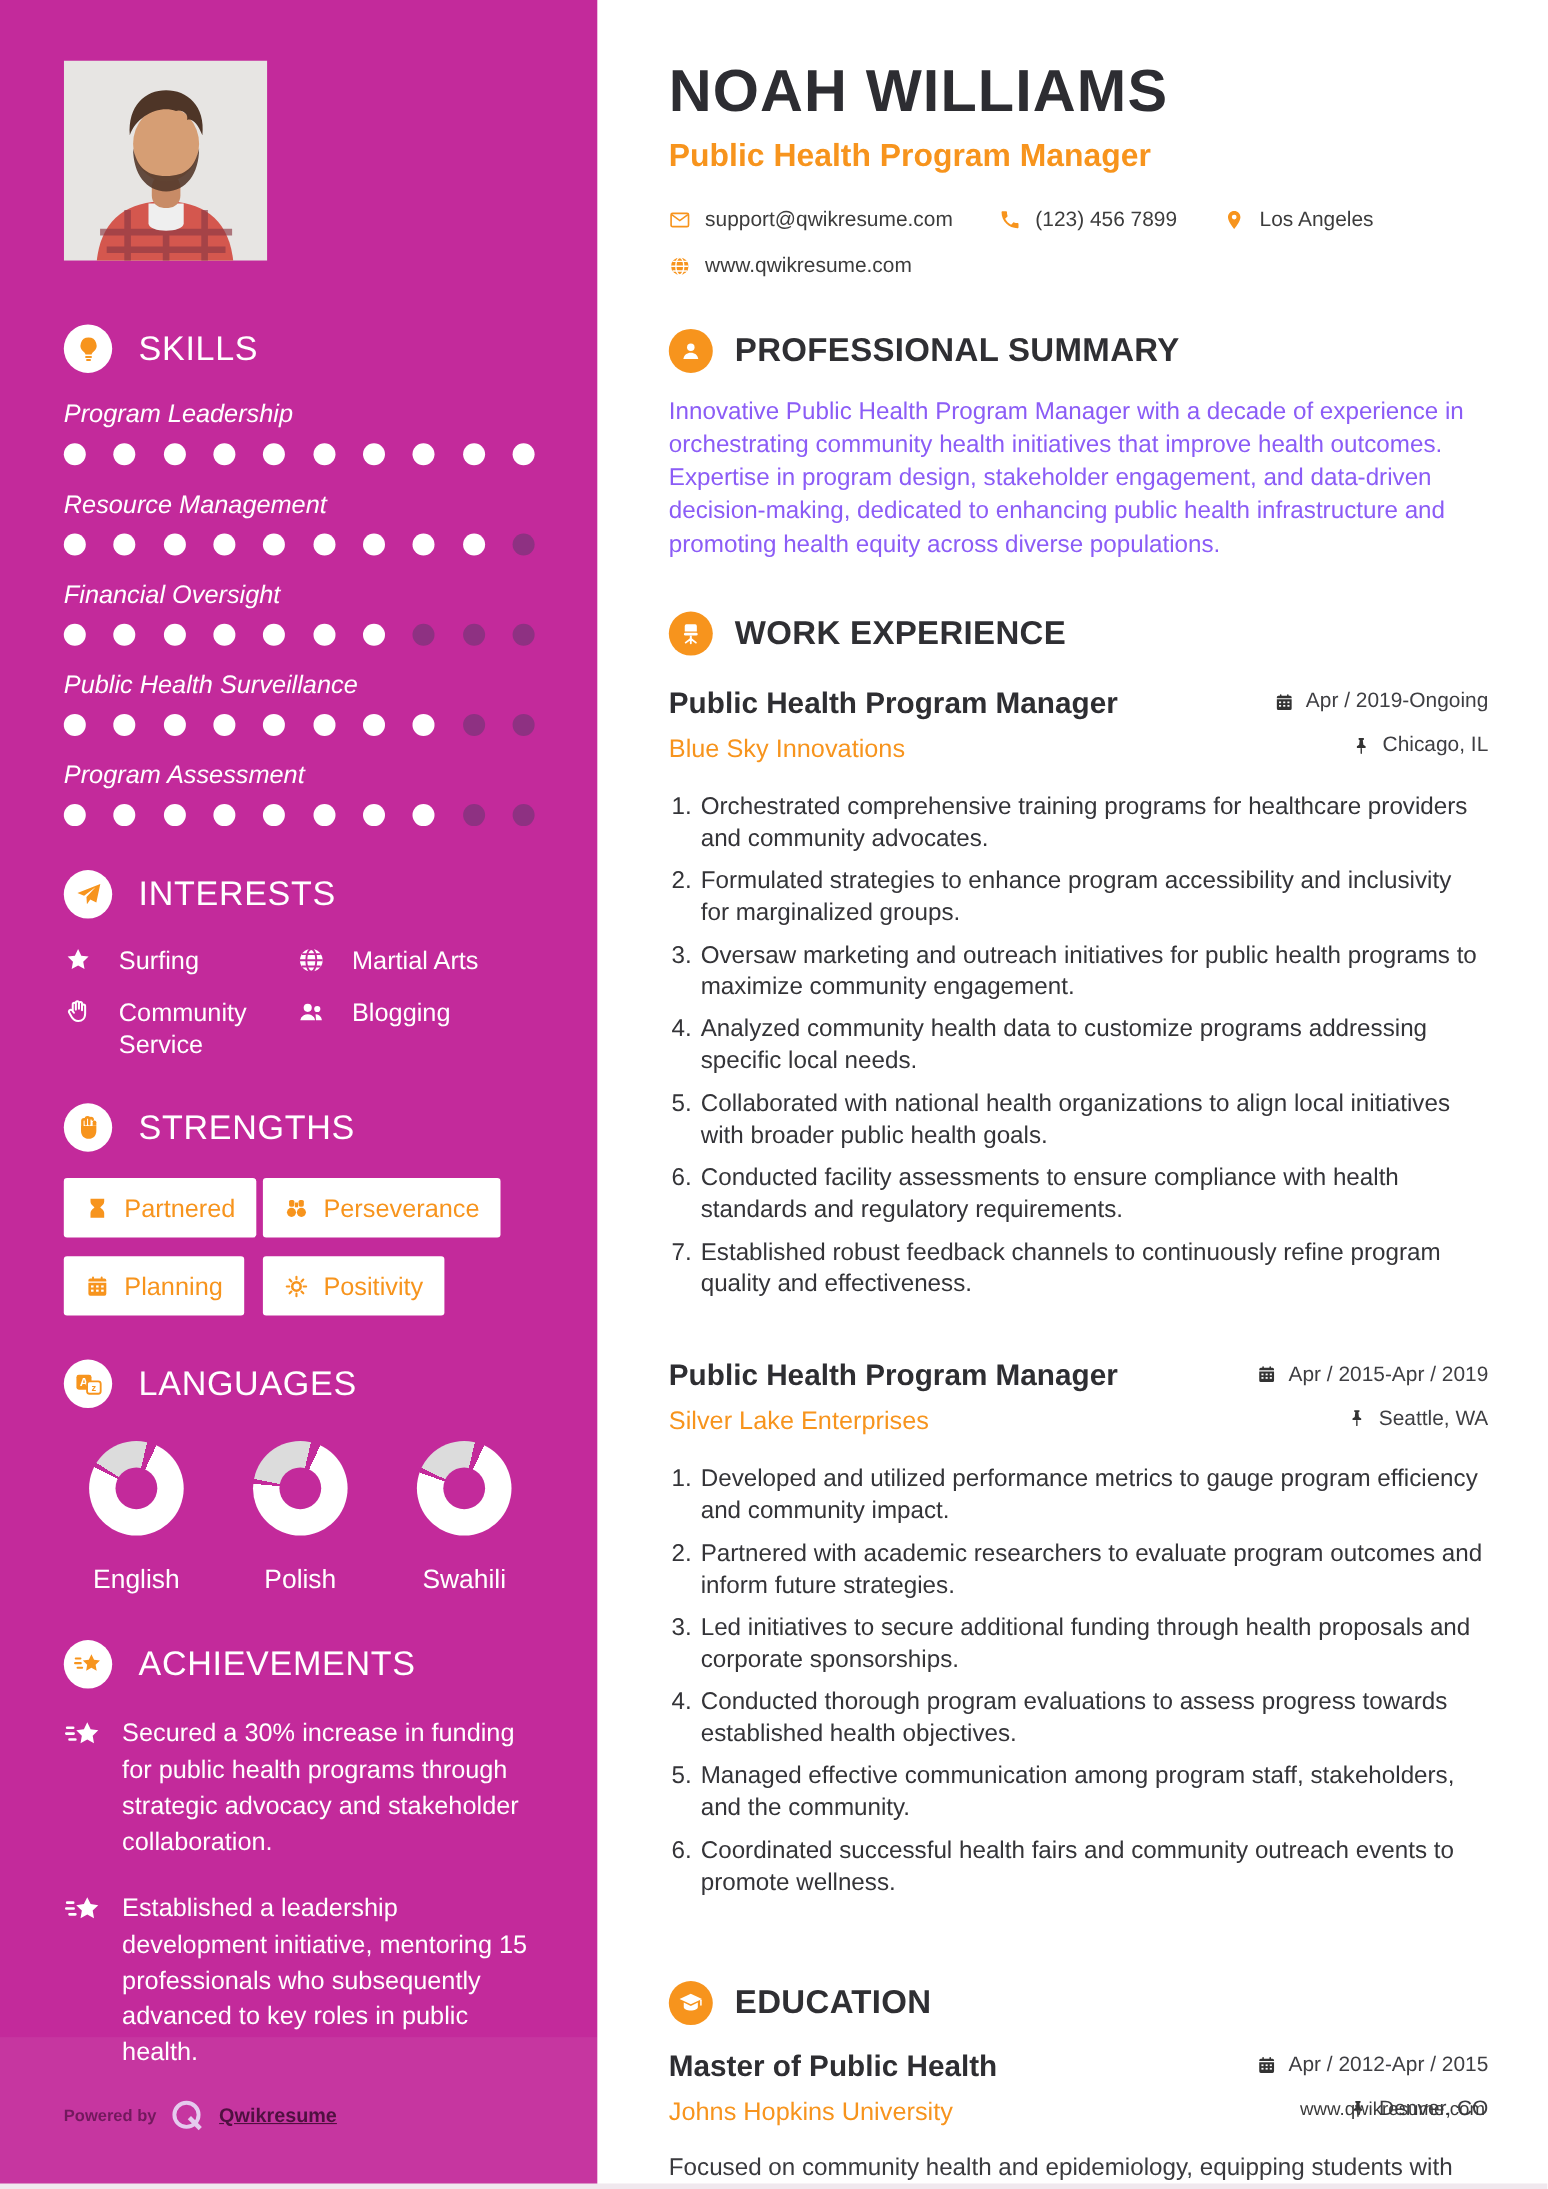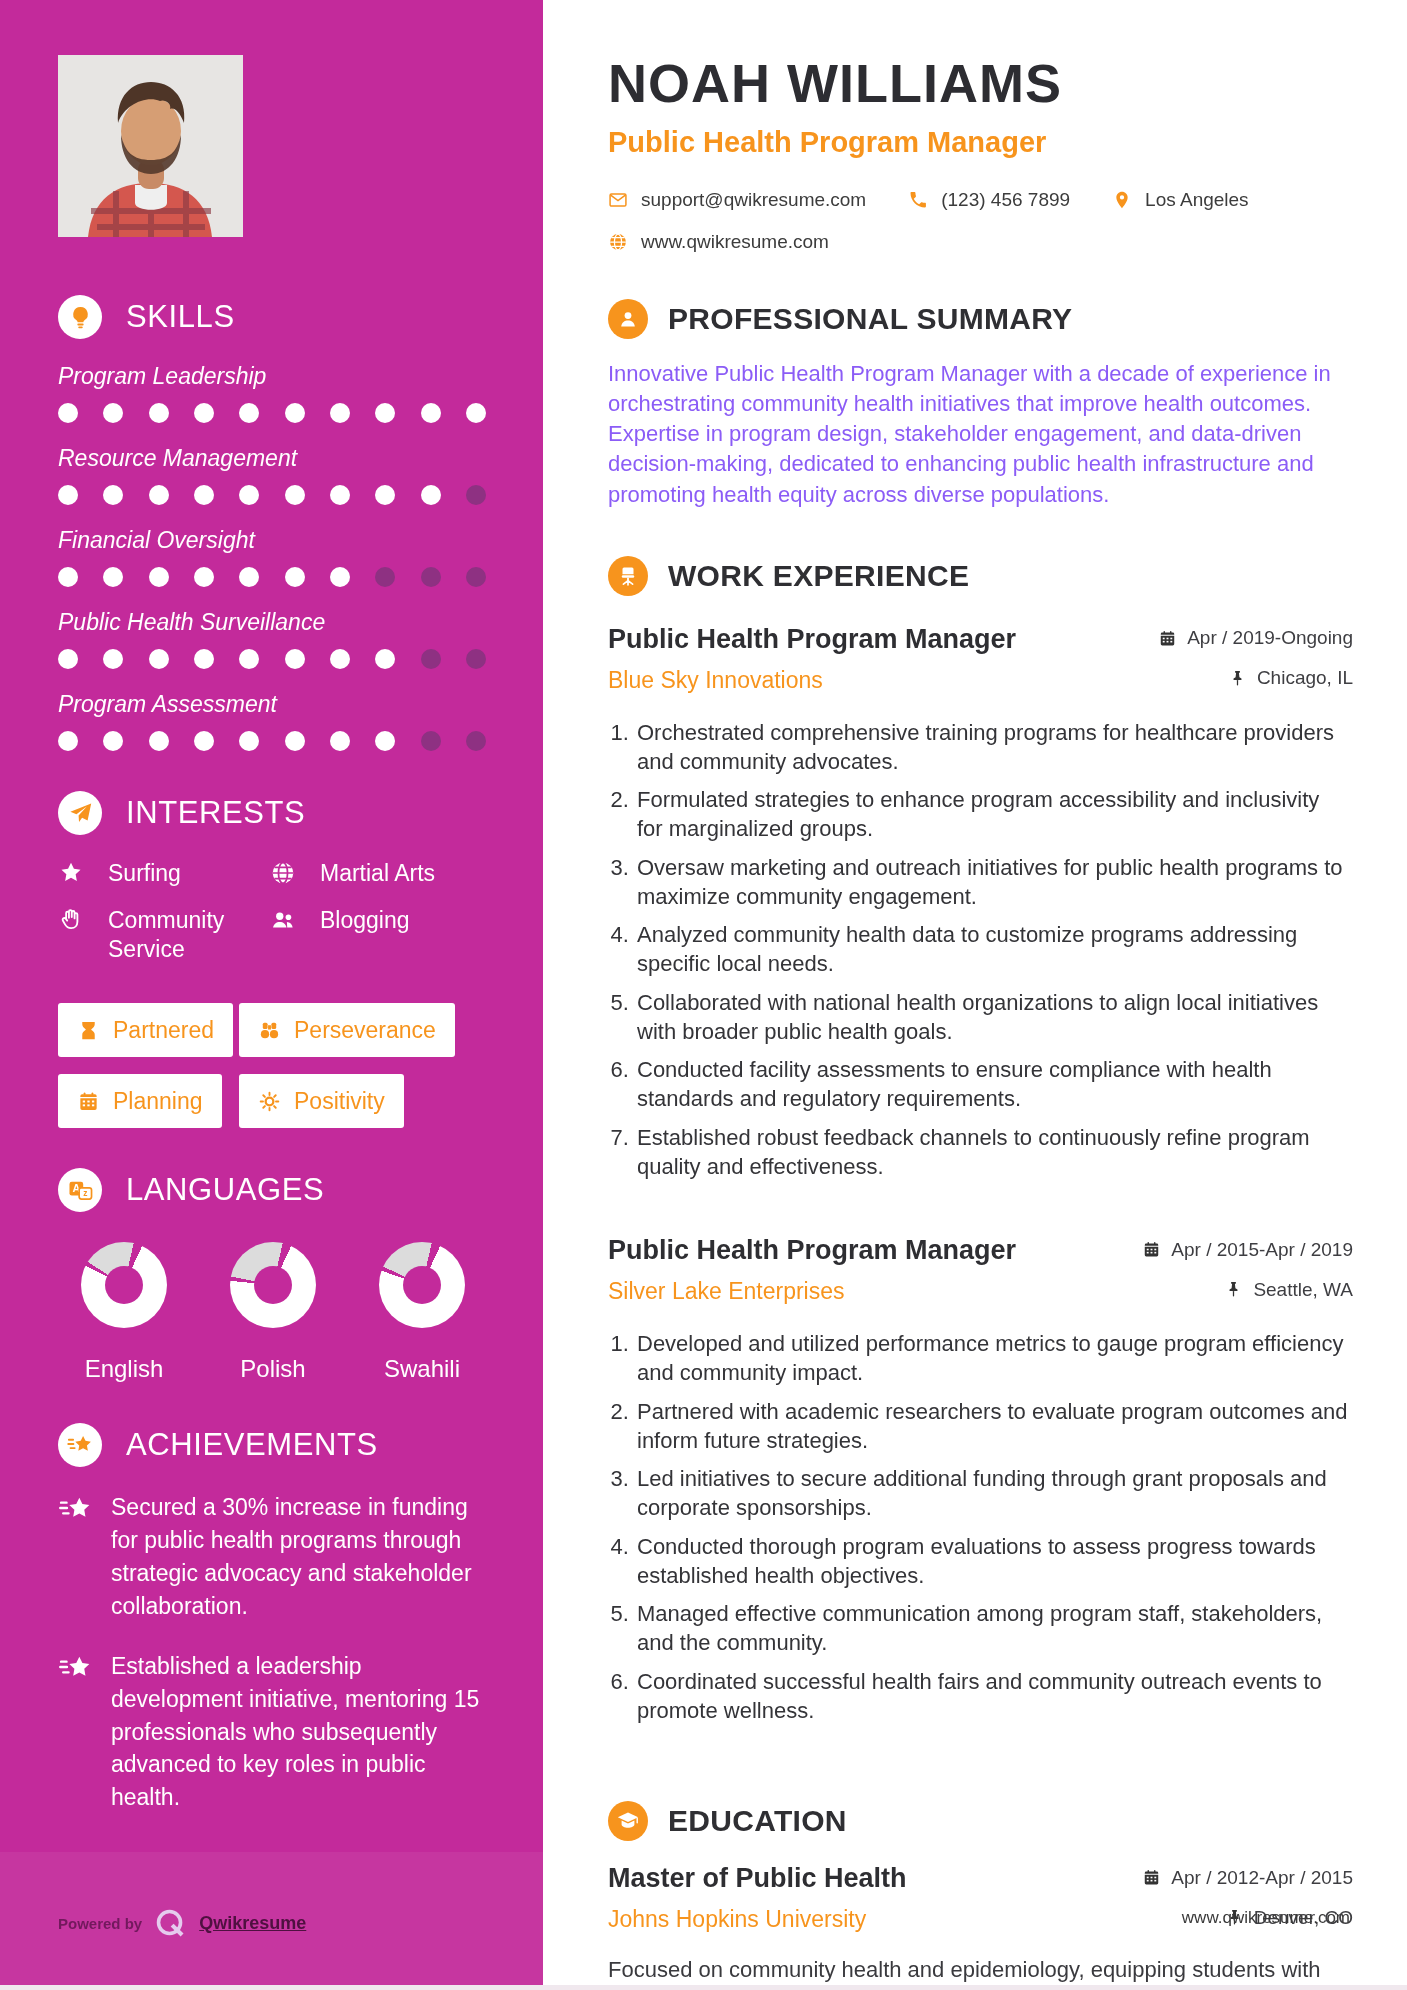--- a/index.html
+++ b/index.html
@@ -237,20 +237,32 @@
                 <path d="M2.8 19c.6-3.4 3.1-5.2 6.2-5.2s5.6 1.8 6.2 5.2z"></path>
                 <circle cx="17" cy="9.5" r="2.6"></circle>
                 <path d="M15.6 13.9c2.8.1 4.8 1.7 5.3 5.1h-5z"></path>
               </svg></span>
             <span class="lbl">Blogging</span>
           </div>
         </div>
     </section>
 
     <section class="s-section">
+      <div class="s-heading">
+        <span class="icon-circle">
+          <svg viewBox="0 0 24 24" fill="currentColor">
+              <g fill="none" stroke="currentColor" stroke-width="2" stroke-linecap="round">
+                <path d="M7 10.5V6.2a1.4 1.4 0 0 1 2.8 0M9.8 9V4.6a1.4 1.4 0 0 1 2.8 0M12.6 9V5.2a1.4 1.4 0 0 1 2.8 0"></path>
+              </g>
+              <path d="M5.9 10.4h12.4v3.7c0 4-2.5 6.5-6.2 6.5s-6.2-2.5-6.2-6.5z"></path>
+              <path d="M15.3 10.2V7.3a1.5 1.5 0 0 1 3 0v2.9z"></path>
+            </svg>
+        </span>
+        <h2>STRENGTHS</h2>
+      </div>
       <div id="strengths-list" class="strengths-grid">
           <div class="badge">
             <span class="ic"><svg viewBox="0 0 24 24" fill="currentColor">
                 <path d="M5.5 3h13v2.6c0 2-1.2 3.4-2.9 4.6-1 .7-1 1-.1 1.6 1.8 1.2 3 2.7 3 4.6V21h-13v-4.6c0-1.9 1.2-3.4 3-4.6.9-.6.9-.9-.1-1.6C6.7 9 5.5 7.6 5.5 5.6z"></path>
               </svg></span>
             <span>Partnered</span>
           </div>
           <div class="badge">
             <span class="ic"><svg viewBox="0 0 24 24" fill="currentColor">
                 <rect x="5" y="4" width="5" height="6.5" rx="1.6"></rect>
@@ -510,21 +522,21 @@
                     <path d="M9 2.5h6v1.8l-1.2.7.6 5.3 2.6 1.7v1.8H7v-1.8l2.6-1.7.6-5.3L9 4.3z"></path>
                     <rect x="11.2" y="13.8" width="1.6" height="7" rx=".8"></rect>
                   </svg>
                 </span>
                 <span>Seattle, WA</span>
               </span>
             </div>
             <ol class="duties">
               <li>Developed and utilized performance metrics to gauge program efficiency and community impact.</li>
               <li>Partnered with academic researchers to evaluate program outcomes and inform future strategies.</li>
-              <li>Led initiatives to secure additional funding through grant proposals and corporate sponsorships.</li>
+              <li>Led initiatives to secure additional funding through health proposals and corporate sponsorships.</li>
               <li>Conducted thorough program evaluations to assess progress towards established health objectives.</li>
               <li>Managed effective communication among program staff, stakeholders, and the community.</li>
               <li>Coordinated successful health fairs and community outreach events to promote wellness.</li>
             </ol>
           </div>
         </div>
     </section>
 
     <section class="msection" style="margin-top:76px;">
       <div class="m-heading">

